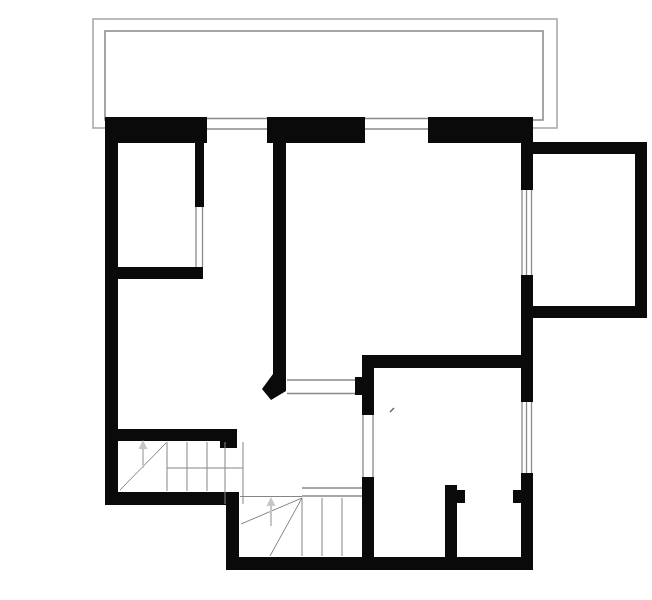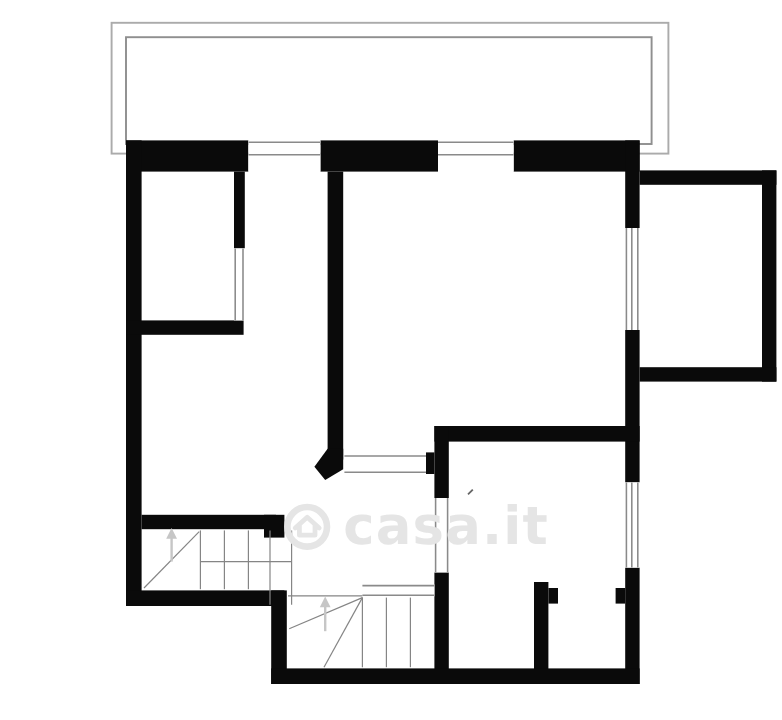--- a/index.html
+++ b/index.html
@@ -99,20 +99,13 @@
       <line x1="302" y1="498" x2="302" y2="556" stroke="#858585" stroke-width="1"></line>
       <line x1="322" y1="498" x2="322" y2="556" stroke="#858585" stroke-width="1"></line>
       <line x1="342" y1="498" x2="342" y2="556" stroke="#858585" stroke-width="1"></line>
       <line x1="302" y1="498" x2="241" y2="524" stroke="#858585" stroke-width="1"></line>
       <line x1="302" y1="498" x2="270" y2="556" stroke="#858585" stroke-width="1"></line>
       <line x1="271" y1="526" x2="271" y2="505" stroke="#c6c6c6" stroke-width="2"></line>
       <polygon points="266.5,506 275.5,506 271,497" fill="#c6c6c6"></polygon>
       <line x1="390" y1="412" x2="394" y2="408" stroke="#666666" stroke-width="1.5"></line>
     </svg>
 
-  <div class="watermark" id="wm" style="left: 234px; top: 417px; height: 44px;">
-    <svg class="wm-logo" id="wm-logo" viewBox="0 0 44 44" width="44" height="44">
-      <circle cx="22" cy="22" r="16.5" fill="none" stroke-width="5.5" stroke="#e5e5e5"></circle>
-      <path d="M12 23 L22 14 L32 23 M15.5 20.5 V29 H28.5 V20.5" fill="none" stroke-width="4" stroke-linejoin="round" stroke-linecap="round" stroke="#e5e5e5"></path>
-    </svg>
-    <span class="wm-text" style="font-size: 44px; color: rgb(229, 229, 229);">casa.it</span>
-  </div>
 </div>
 
 </body></html>

